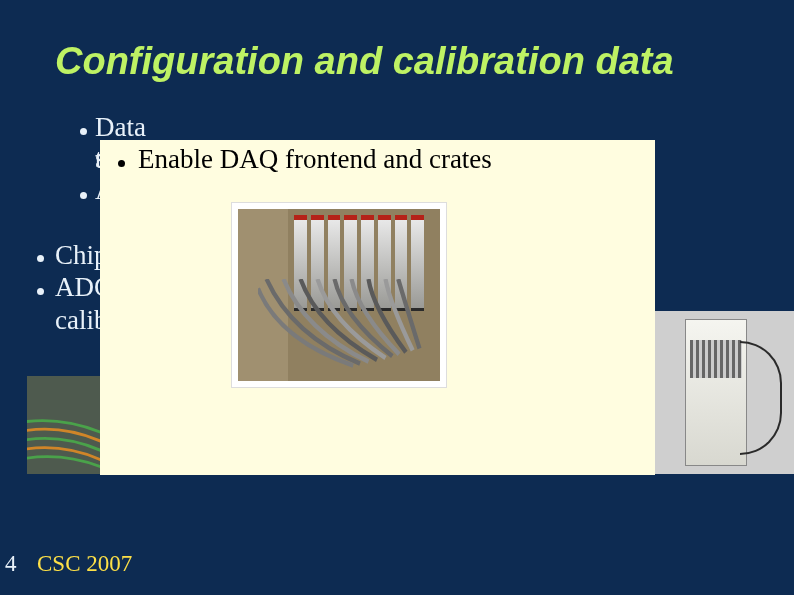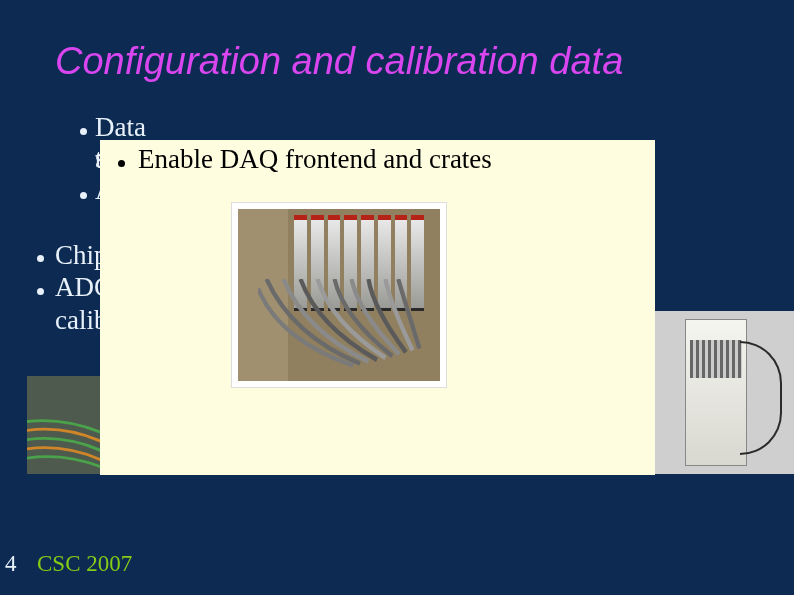--- a/index.html
+++ b/index.html
@@ -17,22 +17,22 @@
     height: 595px;
     background: #0d2b52;
     box-sizing: border-box;
   }
   .title {
     position: absolute;
     left: 55px;
     top: 40px;
     font-size: 38px;
     font-style: italic;
-    font-weight: normal;
-    color: #d946ef;
+    font-weight: bold;
+    color: #bef264;
     font-family: Arial, "Helvetica Neue", Helvetica, sans-serif;
   }
   .outer-list {
     position: absolute;
     left: 60px;
     top: 112px;
     color: #e8f1f9;
     font-size: 27px;
   }
   .bullet {
@@ -180,21 +180,21 @@
     position: absolute;
     left: 5px;
     bottom: 18px;
     color: #e8f1f9;
     font-size: 23px;
   }
   .footer {
     position: absolute;
     left: 37px;
     bottom: 18px;
-    color: #84cc16;
+    color: #fde047;
     font-size: 23px;
   }
 </style>
 </head>
 <body>
 
 <div class="slide">
 
   <div class="title">Configuration and calibration data</div>
 

